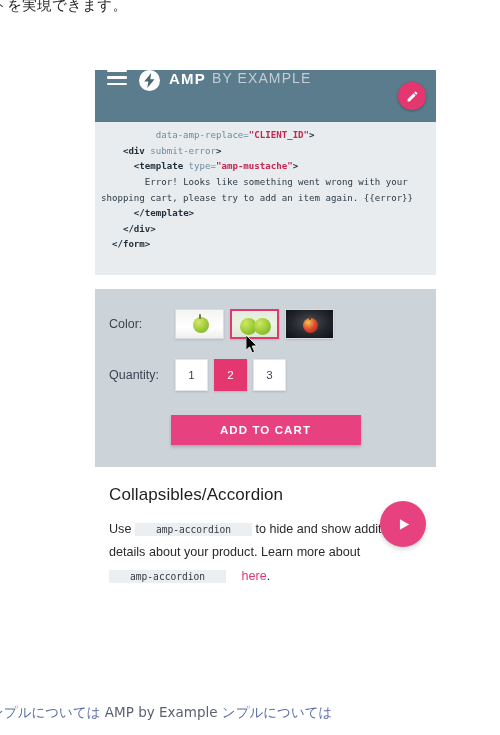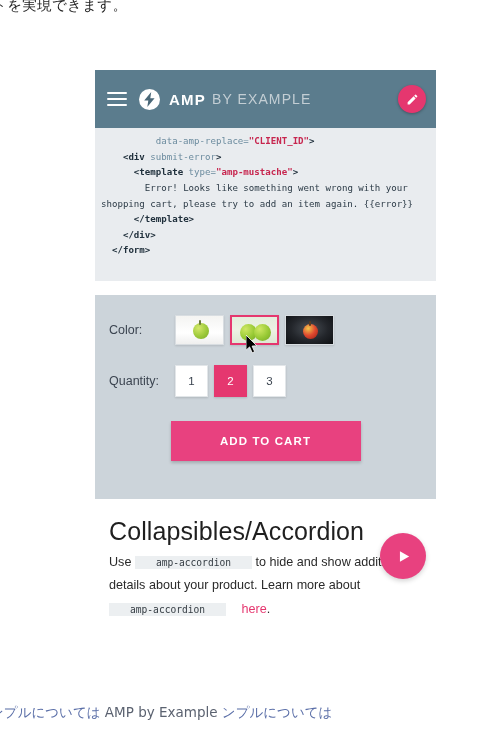--- a/index.html
+++ b/index.html
@@ -27,24 +27,24 @@
   .card{
     position:absolute;
     left:95px; top:70px;
     width:341px; height:600px;
     background:#ffffff;
     overflow:hidden;
   }
 
   
   .amp-header{
-    height:58px;
+    height:52px;
     background:#5b7c8d;
     display:flex;
-    align-items:center;
+    align-items:flex-start;
     padding:0 12px;
     position:relative;
   }
   .hamburger{
     width:20px; height:15px;
     display:flex; flex-direction:column; justify-content:space-between;
     margin-right:12px;
     cursor:pointer;
   }
   .hamburger span{ display:block; height:2.4px; background:#ffffff; border-radius:1px; }
@@ -91,21 +91,21 @@
   .code-block .tag{ color:#20303c; font-weight:bold; }
   .code-block .attr{ color:#6b8b9e; }
   .code-block .str{ color:#c7254e; font-weight:bold; }
   .code-block .txt{ color:#2b3a46; }
 
   .gap-white{ height:14px; background:#ffffff; }
 
   
   .product-form{
     background:#ccd4da;
-    padding:20px 0 38px 0;
+    padding:20px 0 22px 0;
   }
   .form-row{
     display:flex;
     align-items:center;
     margin-bottom:20px;
     padding-left:14px;
   }
   .form-label{
     width:66px;
     font-size:12.5px;
@@ -137,43 +137,43 @@
     display:flex;align-items:center;justify-content:center;
     font-size:11.5px;
     color:#3b4450;
     cursor:pointer;
     box-shadow:0 1px 2px rgba(0,0,0,.14);
   }
   .opt-btn.sel{ background:#e5376f; color:#ffffff; border-color:#e5376f; }
 
   .cart-wrap{ display:flex; justify-content:center; padding-top:4px; }
   .add-cart{
-    width:190px;height:40px;
+    width:190px;height:30px;
     background:#e8417f;
     color:#ffffff;
     font-size:11.5px;
     font-weight:bold;
     letter-spacing:1.1px;
     display:flex;align-items:center;justify-content:center;
     border:none;
     cursor:pointer;
     box-shadow:0 2px 3px rgba(0,0,0,.2);
   }
 
   
   .accordion-sec{
     background:#ffffff;
     padding:18px 14px 16px 14px;
     position:relative;
   }
   .acc-title{
-    font-size:25px;
+    font-size:17px;
     color:#1f1f1f;
     font-weight:normal;
-    margin-bottom:5px;
+    margin-bottom:13px;
     letter-spacing:.1px;
   }
   .acc-body{
     font-size:12.6px;
     line-height:1.85;
     color:#2a2a2a;
   }
   .inline-code{
     font-family:"DejaVu Sans Mono","Liberation Mono",monospace;
     font-size:9.6px;

